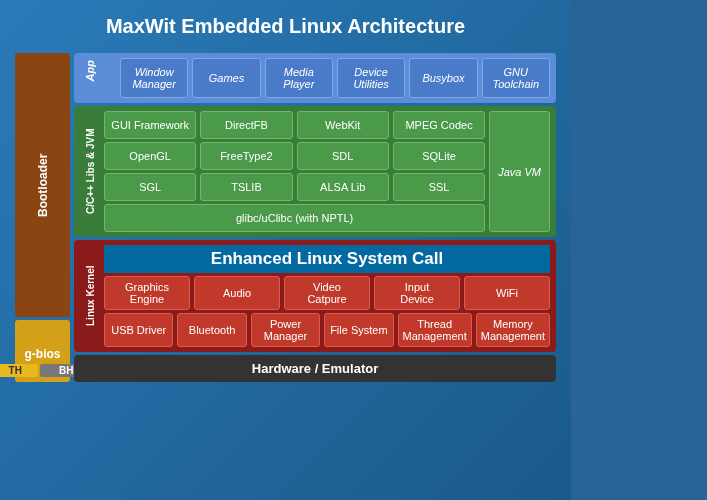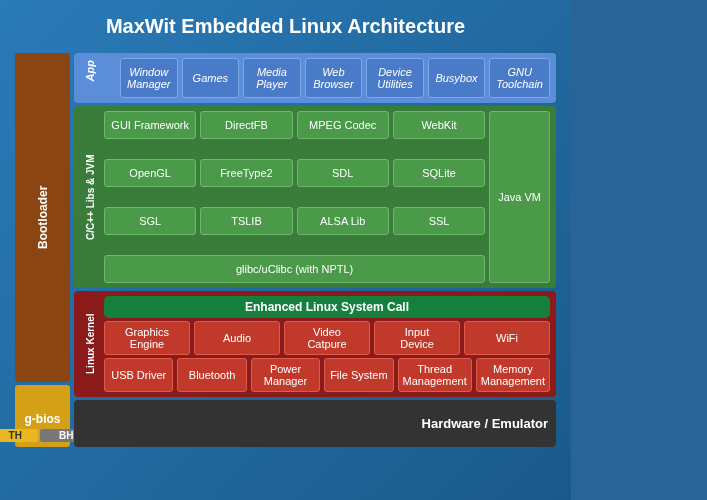--- a/index.html
+++ b/index.html
@@ -78,21 +78,21 @@
       border-radius: 4px;
       padding: 5px 6px;
       display: flex;
       align-items: stretch;
       gap: 4px;
     }
     .libs-content {
       flex: 1;
       display: flex;
       flex-direction: column;
-      gap: 20px;
+      gap: 3px;
     }
     .libs-row {
       display: flex;
       gap: 4px;
     }
     .lib-box {
       background: #4a9a4a;
       border: 1px solid #6aba6a;
       border-radius: 3px;
       padding: 4px 6px;
@@ -128,43 +128,44 @@
       color: white;
       display: flex;
       align-items: center;
       justify-content: center;
       writing-mode: horizontal-tb;
       min-width: 60px;
     }
     .libs-right {
       display: flex;
       align-items: stretch;
+      font-style: italic;
     }
 
     
     .kernel-layer {
       background: #8b1a1a;
       border-radius: 4px;
       padding: 5px 6px;
       display: flex;
       align-items: stretch;
       gap: 4px;
     }
     .kernel-content {
       flex: 1;
       display: flex;
       flex-direction: column;
       gap: 3px;
     }
     .kernel-title-box {
-      background: #15803d;
-      border-radius: 5px;
+      background: #0369a1;
+      border-radius: 0;
       padding: 4px 8px;
       text-align: center;
-      font-size: 12px;
+      font-size: 17px;
       font-weight: bold;
       color: white;
     }
     .kernel-row {
       display: flex;
       gap: 4px;
     }
     .kernel-box {
       background: #c0392b;
       border: 1px solid #e05a4a;
@@ -177,22 +178,22 @@
       display: flex;
       align-items: center;
       justify-content: center;
       min-height: 32px;
     }
 
     
     .hardware-layer {
       background: #333;
       border-radius: 4px;
-      padding: 16px 8px;
-      text-align: right;
+      padding: 6px 8px;
+      text-align: center;
       font-size: 13px;
       font-weight: bold;
       color: white;
     }
     .gbios-subs {
       display: flex;
       gap: 2px;
       justify-content: center;
       margin-top: 3px;
     }
@@ -252,35 +253,34 @@
     </div>
 
     <div class="content-col">
 
       <div class="app-layer">
         <div class="layer-label">App</div>
         <div class="app-boxes">
           <div class="app-box">Window<br>Manager</div>
           <div class="app-box">Games</div>
           <div class="app-box">Media<br>Player</div>
-          <div class="app-box">Web<br>Browser</div>
           <div class="app-box">Device<br>Utilities</div>
           <div class="app-box">Busybox</div>
           <div class="app-box">GNU<br>Toolchain</div>
         </div>
       </div>
 
       <div class="libs-layer">
         <div class="layer-label" style="font-size:10px;">C/C++ Libs &amp; JVM</div>
         <div class="libs-content">
           <div class="libs-row">
             <div class="lib-box">GUI Framework</div>
             <div class="lib-box">DirectFB</div>
+            <div class="lib-box">WebKit</div>
             <div class="lib-box">MPEG Codec</div>
-            <div class="lib-box">WebKit</div>
           </div>
           <div class="libs-row">
             <div class="lib-box">OpenGL</div>
             <div class="lib-box">FreeType2</div>
             <div class="lib-box">SDL</div>
             <div class="lib-box">SQLite</div>
           </div>
           <div class="libs-row">
             <div class="lib-box">SGL</div>
             <div class="lib-box">TSLIB</div>

